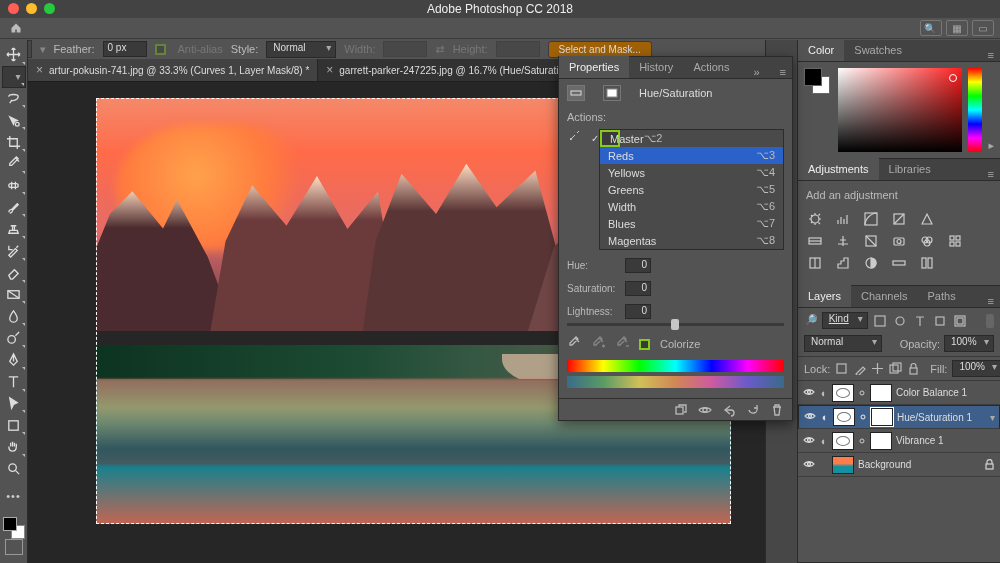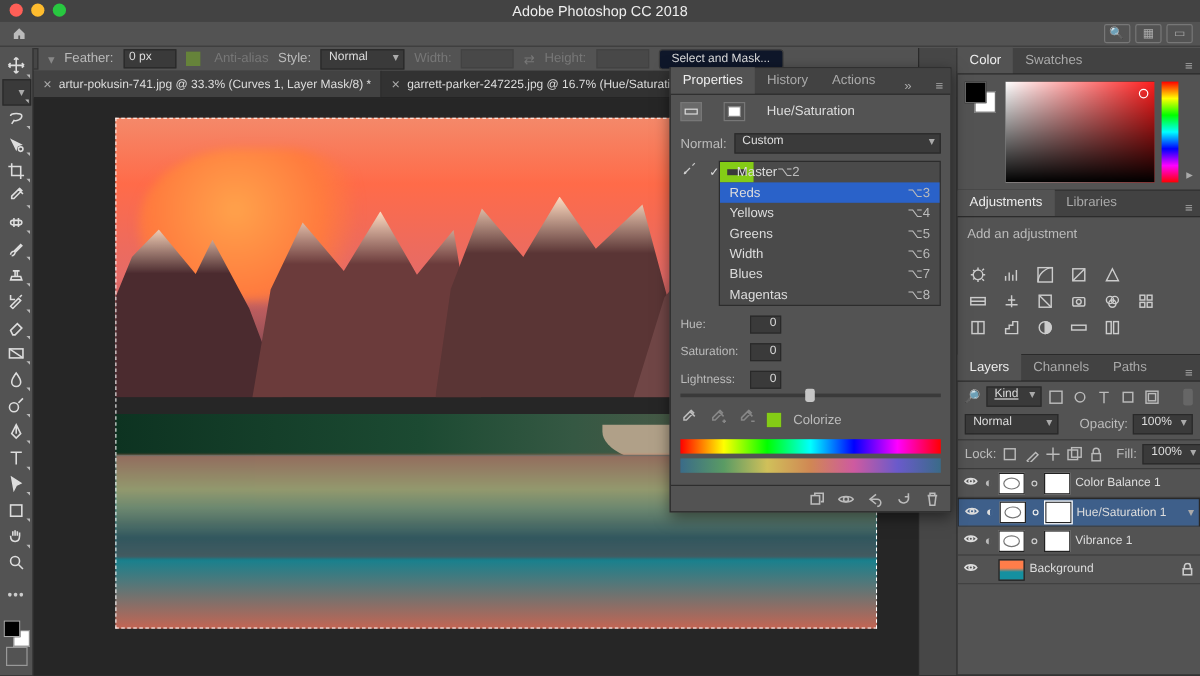--- a/index.html
+++ b/index.html
@@ -21,22 +21,22 @@
   .ico-box{ width:22px; height:16px; border:1px solid #777; border-radius:2px; display:flex; align-items:center; justify-content:center; }
   .ico-box span{ font-size:10px; color:#aaa; }
 
   
   .optbar { height:22px; background:#535353; border-top:1px solid #3b3b3b; border-bottom:1px solid #2b2b2b; display:flex; align-items:center; padding:0 6px; gap:8px; }
   .lbl{ color:#bbb; }
   .lbl.dis{ color:#777; }
   .num-in{ width:44px; height:16px; background:#3a3a3a; border:1px solid #292929; padding:0 4px; font-size:10px; color:#ddd; text-align:left; }
   .sel{ height:17px; background:#3a3a3a; border:1px solid #292929; padding:0 16px 0 6px; font-size:10px; color:#ddd; position:relative; }
   .sel::after{content:"▾"; position:absolute; right:4px; color:#aaa;}
-  .btn{ height:17px; padding:0 10px; background:#0f172a; border:1px solid #3c3c3c; border-radius:3px; display:flex; align-items:center; font-size:10px; color:#ddd; }
-  .chk{ width:11px;height:11px;border:6px solid #84cc16; background:#3a3a3a; display:inline-block; margin-right:4px; vertical-align:middle;}
+  .btn{ height:17px; padding:0 10px; background:#a16207; border:1px solid #3c3c3c; border-radius:3px; display:flex; align-items:center; font-size:10px; color:#ddd; }
+  .chk{ width:11px;height:11px;border:2px solid #84cc16; background:#3a3a3a; display:inline-block; margin-right:4px; vertical-align:middle;}
   .tool-mini{width:26px;height:18px; border:1px solid #333; background:#464646; display:flex;align-items:center;justify-content:center;}
   .tool-mini svg{width:13px;height:13px;}
 
   
   .doctabs { height:22px; background:#323232; display:flex; align-items:flex-end; border-bottom:1px solid #1e1e1e; padding-left:28px; }
   .doctab { height:22px; padding:0 8px; background:#424242; display:flex; align-items:center; gap:6px; border-right:1px solid #262626; max-width:300px; }
   .doctab.active{ background:#323232; }
   .doctab .x{ color:#aaa; font-size:12px; }
   .doctab .name{ white-space:nowrap; overflow:hidden; text-overflow:ellipsis; font-size:10px; color:#ddd; }
 
@@ -458,21 +458,21 @@
     </div>
   </div>
 
   <div class="panel">
     <div class="panel-tabs">
       <div class="ptab act">Adjustments</div>
       <div class="ptab">Libraries</div>
       <div class="panel-menu">≡</div>
     </div>
     <div class="adjust-body">
-      <div class="lbl" style="margin-bottom:20px;">Add an adjustment</div>
+      <div class="lbl" style="margin-bottom:10px;">Add an adjustment</div>
       <div class="adj-row">
         <div class="ai">
             <svg viewBox="0 0 14 14">
               <circle cx="7" cy="7" r="4"></circle>
               <path d="M7 1v2M7 11v2M1 7h2M11 7h2M3 3l1.5 1.5M10.5 10.5L12 12M3 11l1.5-1.5M10.5 3.5L12 2"></path>
             </svg>
           </div>
         <div class="ai">
             <svg viewBox="0 0 14 14">
               <path d="M2 12V8M5 12V5M8 12V7M11 12V3"></path>
@@ -716,22 +716,21 @@
           </svg>
         </div>
       <div class="hic">
           <svg width="12" height="10" viewBox="0 0 12 10">
             <rect x="1" y="1" width="10" height="8" fill="#fff" stroke="#888"></rect>
           </svg>
         </div>
       <div class="ht">Hue/Saturation</div>
     </div>
     <div class="row-sel">
-      <span class="lbl">Normal:</span>
-      <div class="sel">Custom</div>
+      <span class="lbl">Actions:</span>
     </div>
     <div style="display:flex;align-items:flex-start;gap:4px;">
       <div style="width:16px;padding-top:2px;">
         <svg width="14" height="14" viewBox="0 0 14 14">
             <path d="M3 11l5-5" stroke="#ccc"></path>
             <circle cx="4" cy="10" r="1" fill="#ccc"></circle>
             <path d="M10 4l2-2" stroke="#ccc"></path>
           </svg>
       </div>
       <div class="dropdown" style="flex:1;">

